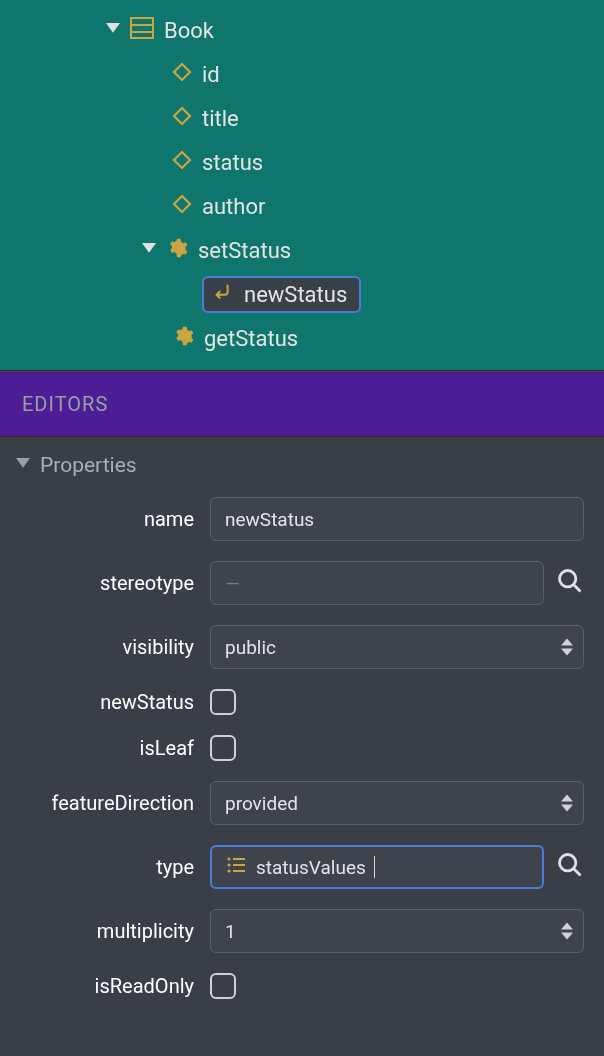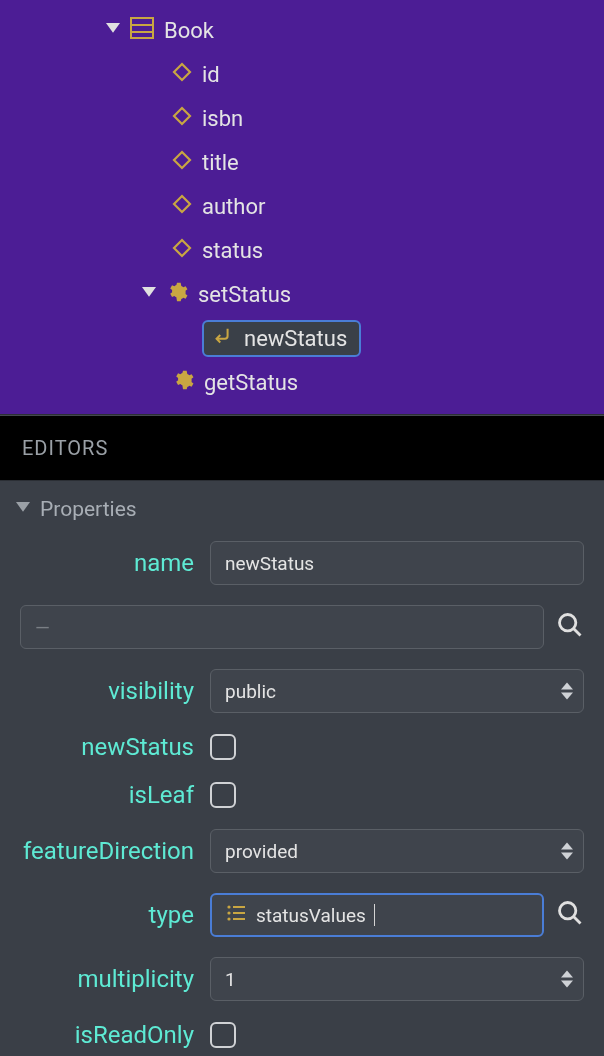--- a/index.html
+++ b/index.html
@@ -8,21 +8,21 @@
     height: 1056px;
     background: #3a3f47;
     font-family: -apple-system, BlinkMacSystemFont, "Segoe UI", Roboto, sans-serif;
     font-size: 20px;
     color: #d4d4d4;
     overflow: hidden;
   }
 
   
   .tree-panel {
-    background: #4c1d95;
+    background: #0f766e;
     padding-top: 8px;
     padding-bottom: 10px;
     border-bottom: 1px solid #2b2f35;
   }
   .tree-row {
     display: flex;
     align-items: center;
     height: 44px;
     gap: 10px;
     color: #e4e4e4;
@@ -39,21 +39,21 @@
     border-radius: 6px;
     padding: 3px 12px 3px 8px;
     display:flex;
     align-items:center;
     gap:10px;
     background: #3a4048;
   }
 
   
   .editors-header {
-    background: #000000;
+    background: #4c1d95;
     padding: 20px 22px;
     font-size: 20px;
     letter-spacing: 1px;
     color: #9a9f a5;
     color:#9aa0a6;
     border-top: 1px solid #44494f;
     border-bottom: 1px solid #2b2f35;
   }
   .section-bar {
     display:flex;
@@ -69,22 +69,22 @@
   }
   .form-row {
     display:flex;
     align-items:center;
     margin-bottom: 20px;
   }
   .form-label {
     width: 190px;
     text-align: right;
     padding-right: 16px;
-    color:#5eead4;
-    font-size:24px;
+    color:#ffffff;
+    font-size:20px;
   }
   .field-wrap {
     flex:1;
     display:flex;
     align-items:center;
     gap:12px;
   }
   .text-input, .select-box {
     flex:1;
     height: 44px;
@@ -158,42 +158,35 @@
         <span><svg width="20" height="20" viewBox="0 0 20 20">
             <polygon points="10,2 18,10 10,18 2,10" fill="none" stroke="#c9a642" stroke-width="2.2"></polygon>
           </svg></span>
         <span class="tree-label">id</span>
       </div>
       <div class="tree-row">
         <span class="indent" style="width:162px"></span>
         <span><svg width="20" height="20" viewBox="0 0 20 20">
             <polygon points="10,2 18,10 10,18 2,10" fill="none" stroke="#c9a642" stroke-width="2.2"></polygon>
           </svg></span>
-        <span class="tree-label">isbn</span>
+        <span class="tree-label">title</span>
       </div>
       <div class="tree-row">
         <span class="indent" style="width:162px"></span>
         <span><svg width="20" height="20" viewBox="0 0 20 20">
             <polygon points="10,2 18,10 10,18 2,10" fill="none" stroke="#c9a642" stroke-width="2.2"></polygon>
           </svg></span>
-        <span class="tree-label">title</span>
+        <span class="tree-label">status</span>
       </div>
       <div class="tree-row">
         <span class="indent" style="width:162px"></span>
         <span><svg width="20" height="20" viewBox="0 0 20 20">
             <polygon points="10,2 18,10 10,18 2,10" fill="none" stroke="#c9a642" stroke-width="2.2"></polygon>
           </svg></span>
         <span class="tree-label">author</span>
-      </div>
-      <div class="tree-row">
-        <span class="indent" style="width:162px"></span>
-        <span><svg width="20" height="20" viewBox="0 0 20 20">
-            <polygon points="10,2 18,10 10,18 2,10" fill="none" stroke="#c9a642" stroke-width="2.2"></polygon>
-          </svg></span>
-        <span class="tree-label">status</span>
       </div>
     </div>
 
   <div class="tree-row">
     <span class="indent" style="width:132px"></span>
     <span class="expander">
       <svg width="14" height="14" viewBox="0 0 10 10">
           <polygon points="0,0 10,0 5,7" fill="#e0e0e0"></polygon>
         </svg>
     </span>
@@ -246,20 +239,21 @@
   <div class="form-row">
     <div class="form-label">name</div>
     <div class="field-wrap">
       <div class="text-input">
         <span>newStatus</span>
       </div>
     </div>
   </div>
 
   <div class="form-row">
+    <div class="form-label">stereotype</div>
     <div class="field-wrap">
       <div class="text-input placeholder-only">
         <span>—</span>
       </div>
       <span class="mag-icon">
         <svg width="28" height="28" viewBox="0 0 24 24" fill="none" stroke="#e0e0e0" stroke-width="2.4">
           <circle cx="10" cy="10" r="7"></circle>
             <line x1="21" y1="21" x2="15" y2="15"></line>
         </svg>
       </span>

